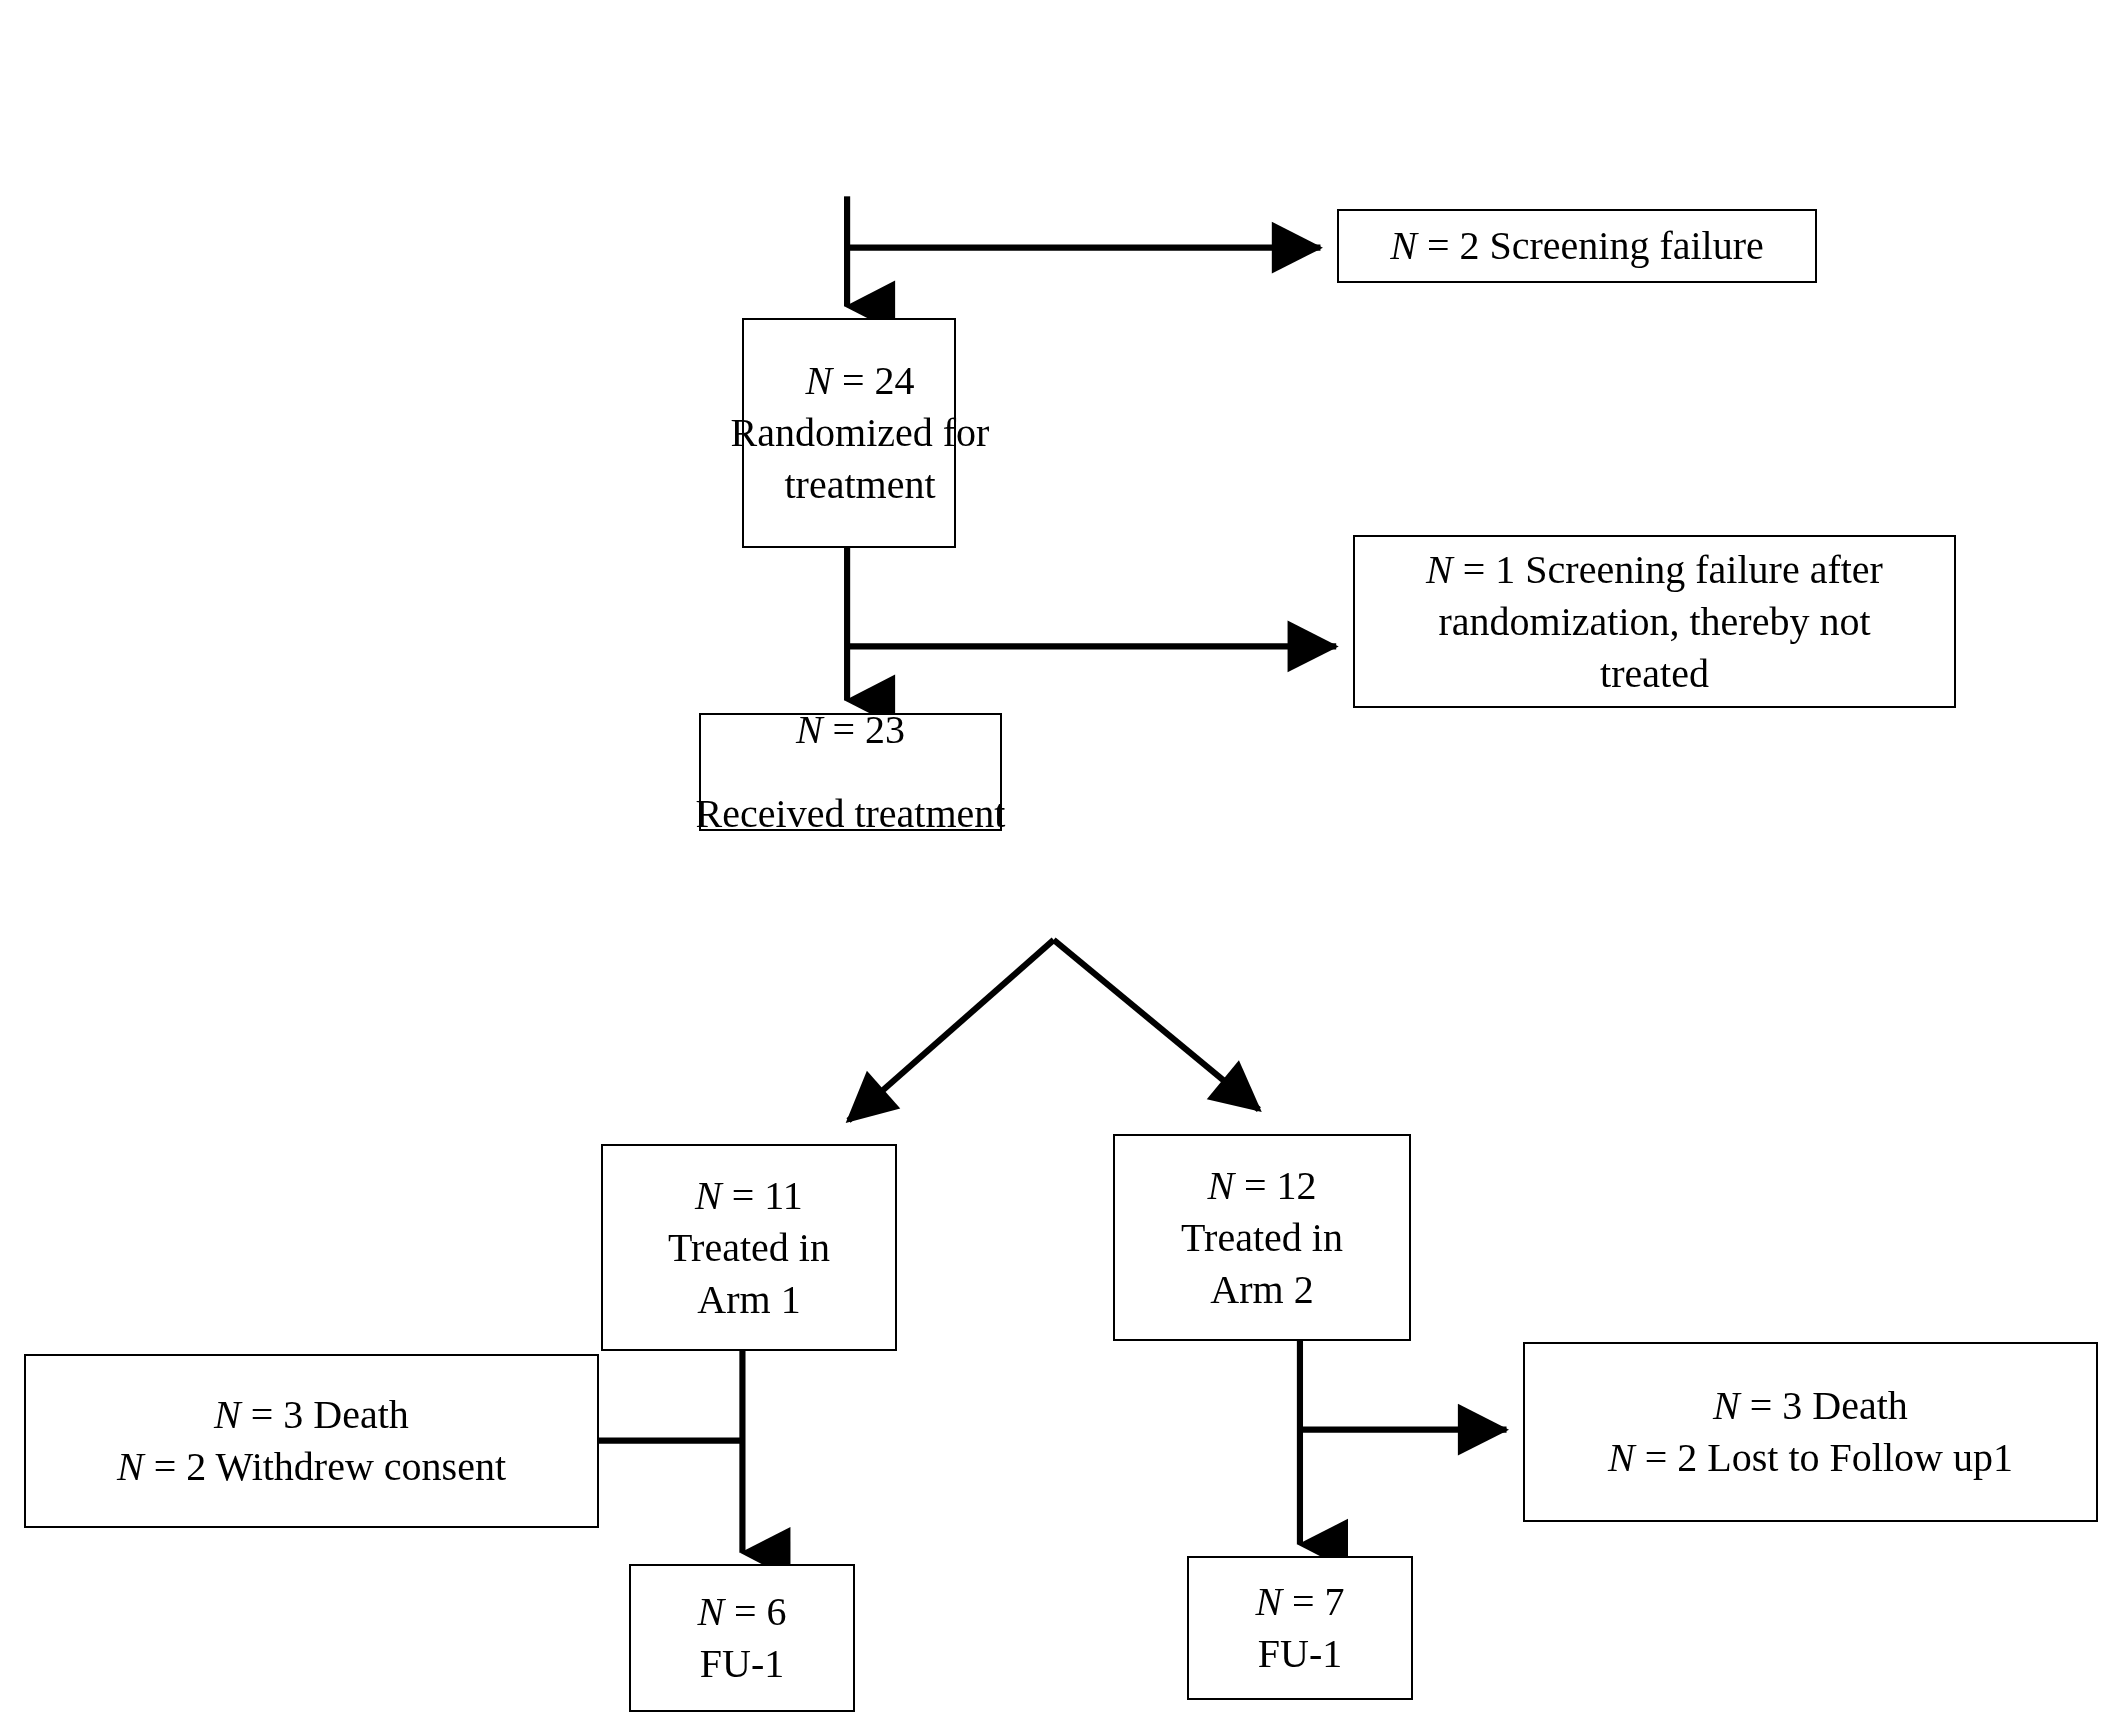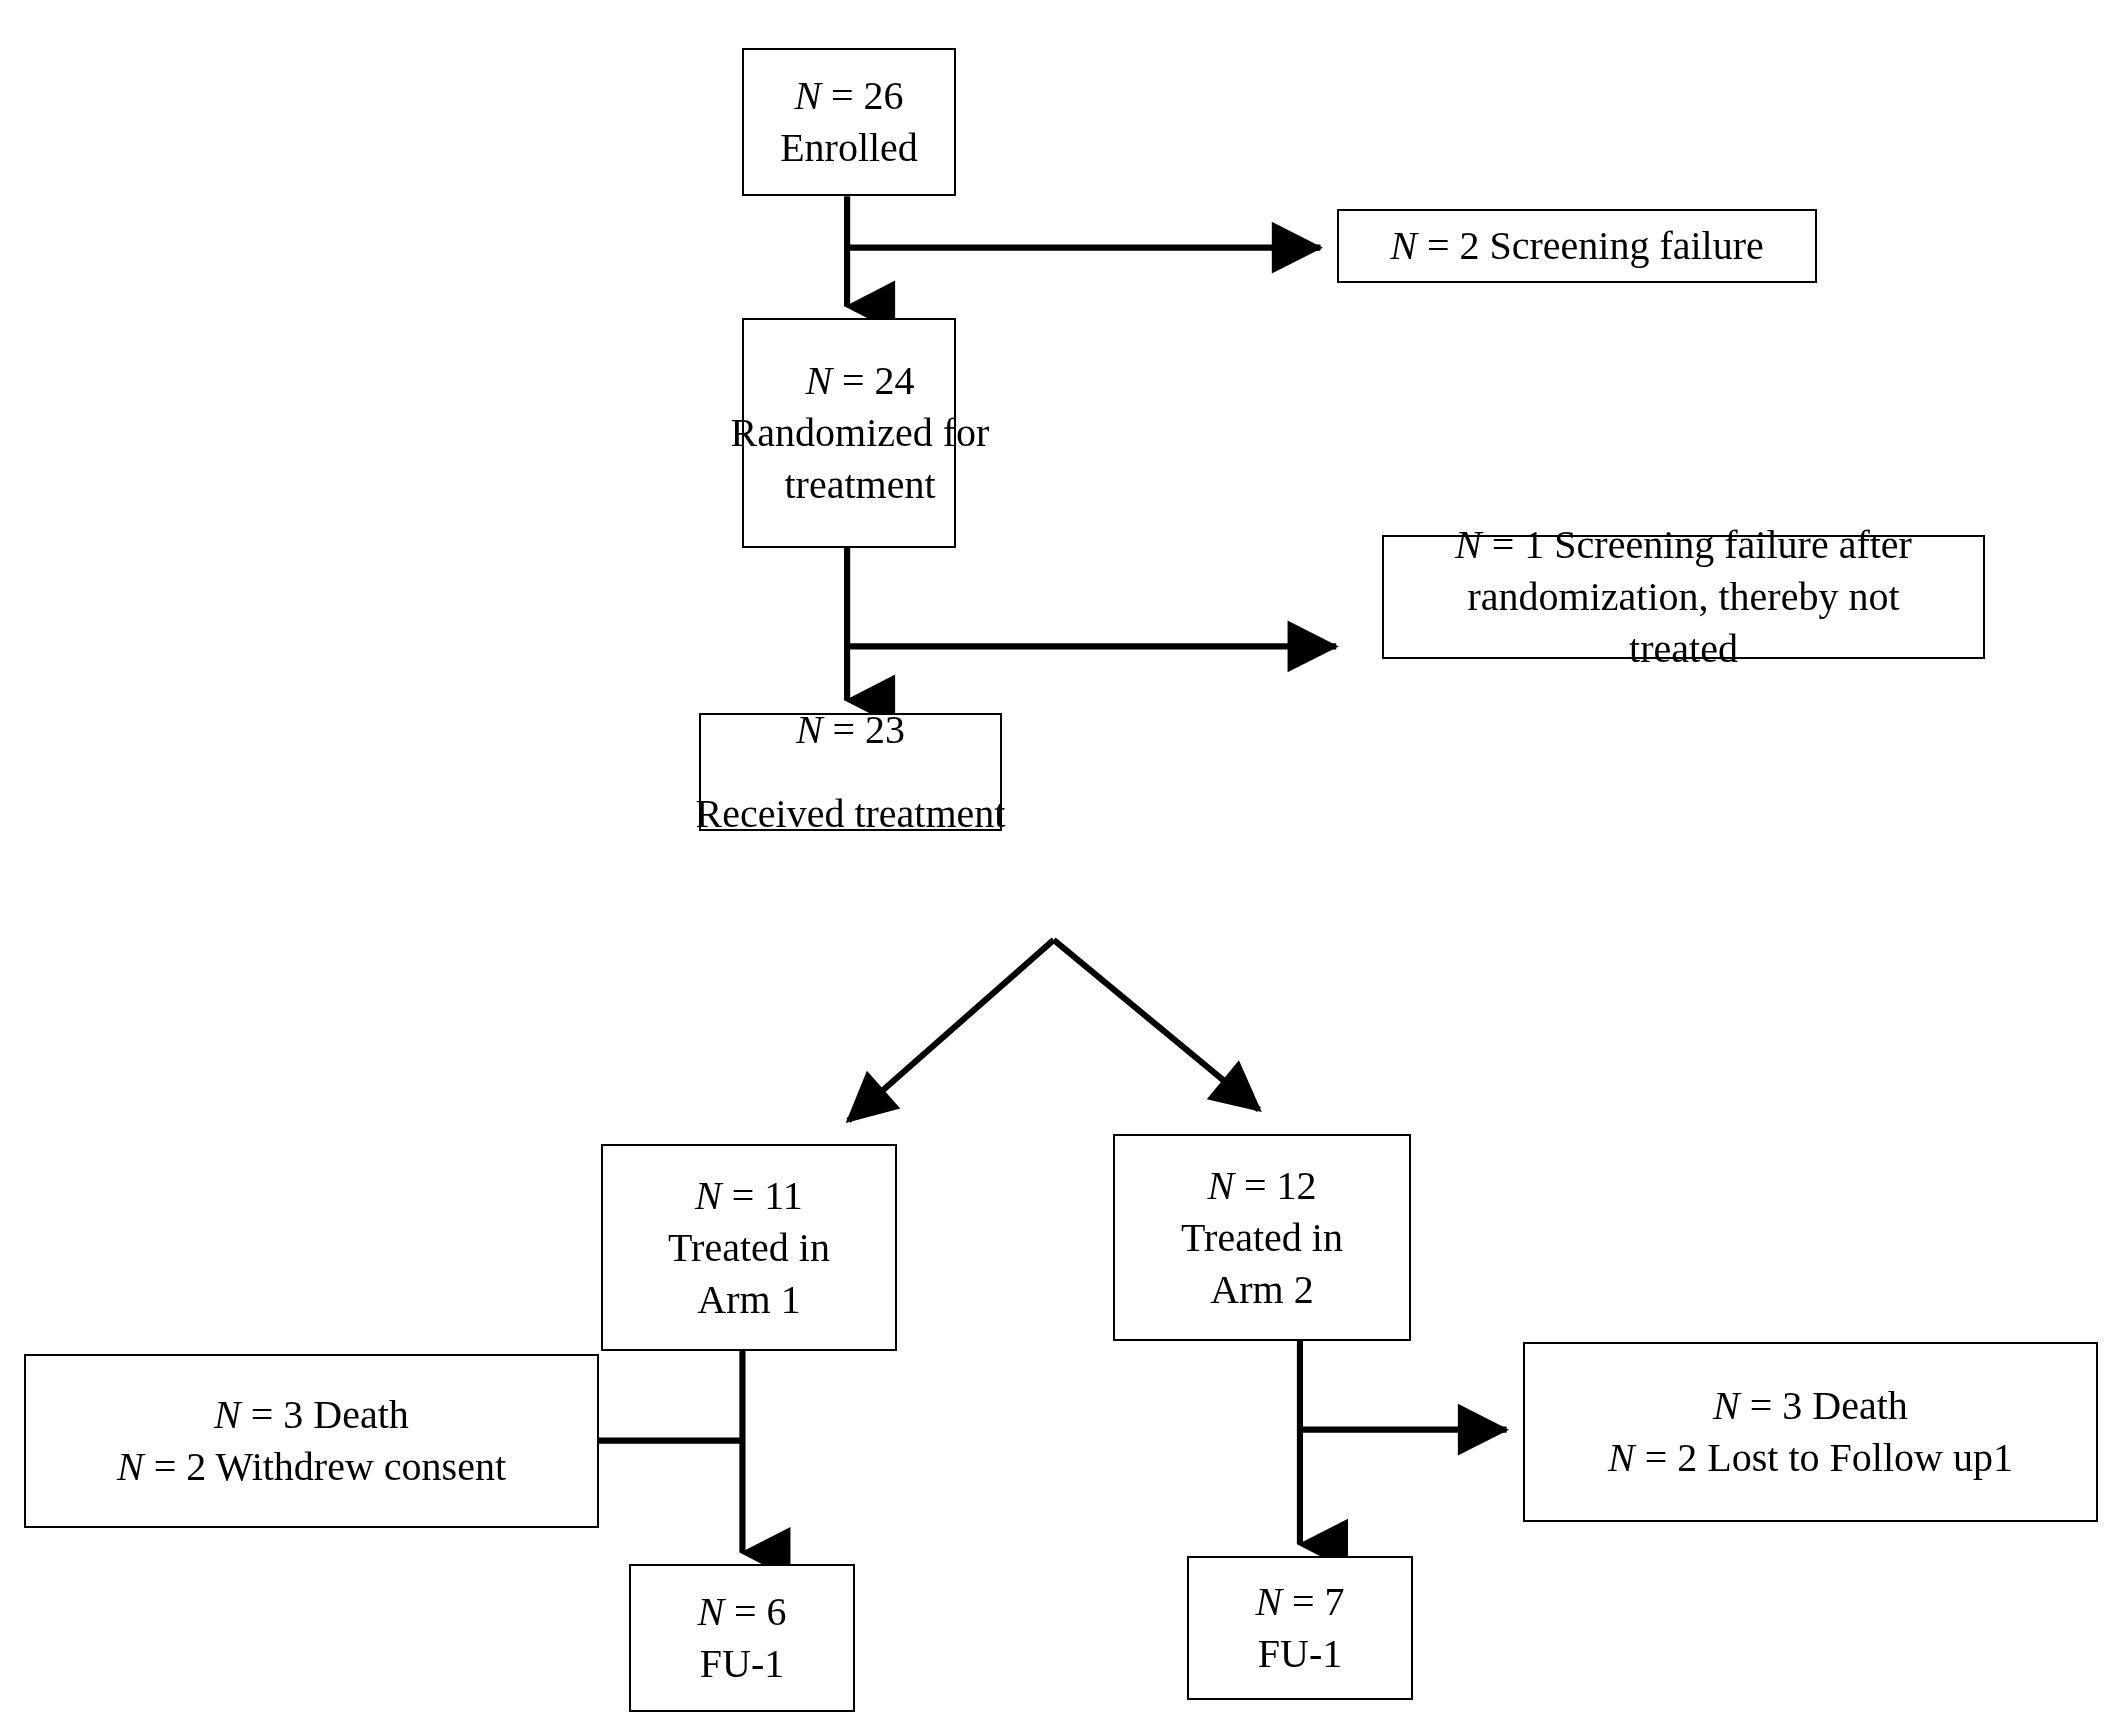--- a/index.html
+++ b/index.html
@@ -85,36 +85,32 @@
 
     <line x1="1085" y1="1975" x2="1085" y2="2270" stroke="#000000" stroke-width="9" marker-end="url(#arrowDown)"></line>
 
     <line x1="1085" y1="2106" x2="482" y2="2106" stroke="#000000" stroke-width="9" marker-end="url(#arrowLeft)"></line>
 
     <line x1="1900" y1="1960" x2="1900" y2="2258" stroke="#000000" stroke-width="9" marker-end="url(#arrowDown)"></line>
 
     <line x1="1900" y1="2090" x2="2202" y2="2090" stroke="#000000" stroke-width="9" marker-end="url(#arrowRight)"></line>
   </svg>
 
-  <div class="node fs-main" style="left:742px; top:48px; width:214px; height:148px;">
-    <span class="line"><span class="nvar">N</span> = 26</span>
-    <span class="line">Enrolled</span>
-  </div>
 
   <div class="node fs-side" style="left:1337px; top:209px; width:480px; height:74px; justify-content:center;">
     <span class="line"><span class="nvar">N</span> = 2 Screening failure</span>
   </div>
 
   <div class="node fs-main" style="left:742px; top:318px; width:214px; height:230px;padding-left:22px;">
     <span class="line"><span class="nvar">N</span> = 24</span>
     <span class="line">Randomized for</span>
     <span class="line">treatment</span>
   </div>
 
-  <div class="node fs-side" style="left:1353px; top:535px; width:603px; height:124px;margin-left:29px;">
+  <div class="node fs-side" style="left:1353px; top:535px; width:603px; height:173px;">
     <span class="line"><span class="nvar">N</span> = 1 Screening failure after</span>
     <span class="line">randomization, thereby not</span>
     <span class="line">treated</span>
   </div>
 
   <div class="node fs-main" style="left:699px; top:713px; width:303px; height:118px;gap:32px;">
     <span class="line"><span class="nvar">N</span> = 23</span>
     <span class="line">Received treatment</span>
   </div>
 

